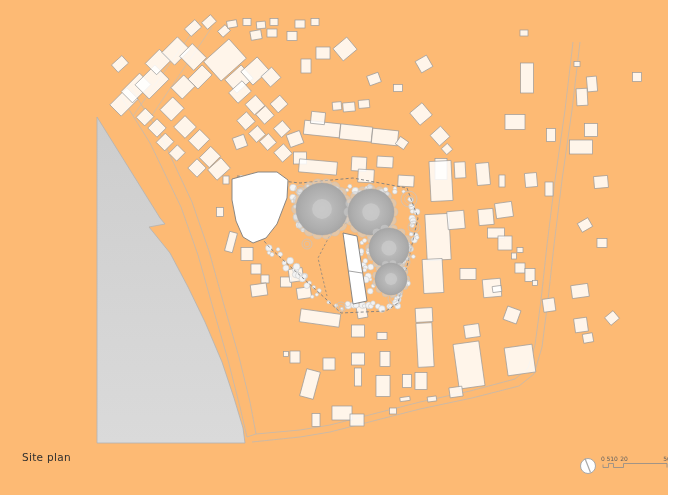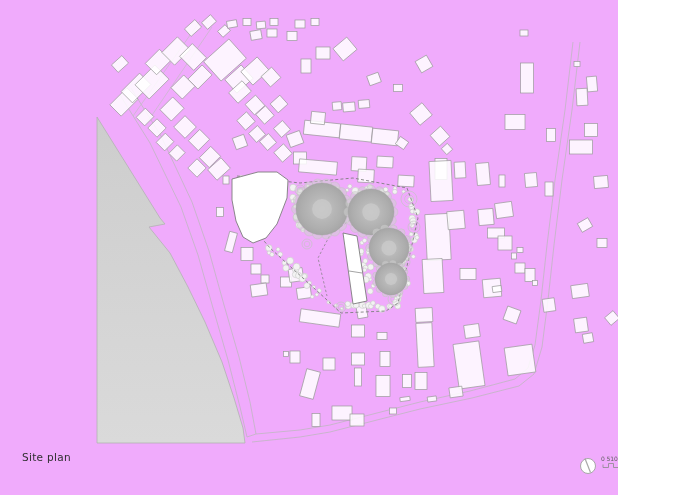--- a/index.html
+++ b/index.html
@@ -1,16 +1,16 @@
 <!DOCTYPE html>
 <html><head>
 <meta charset="utf-8">
 <style>
   html,body{margin:0;padding:0;background:#ffffff;}
-  .page{position:relative;width:618px;height:495px;background:#f0abfc;overflow:hidden;
+  .page{position:relative;width:668px;height:495px;background:#fdba74;overflow:hidden;
         font-family:"DejaVu Sans", sans-serif;}
   #plan-svg{position:absolute;left:0;top:0;}
   .drawing-title{position:absolute;left:22px;top:451px;font-size:10.5px;letter-spacing:.3px;
         color:#2f2f2f;font-family:"DejaVu Sans", sans-serif;}
 </style>
 </head>
 <body>
 
 <div class="page">
   <svg id="plan-svg" width="700" height="495" viewBox="0 0 700 495">

